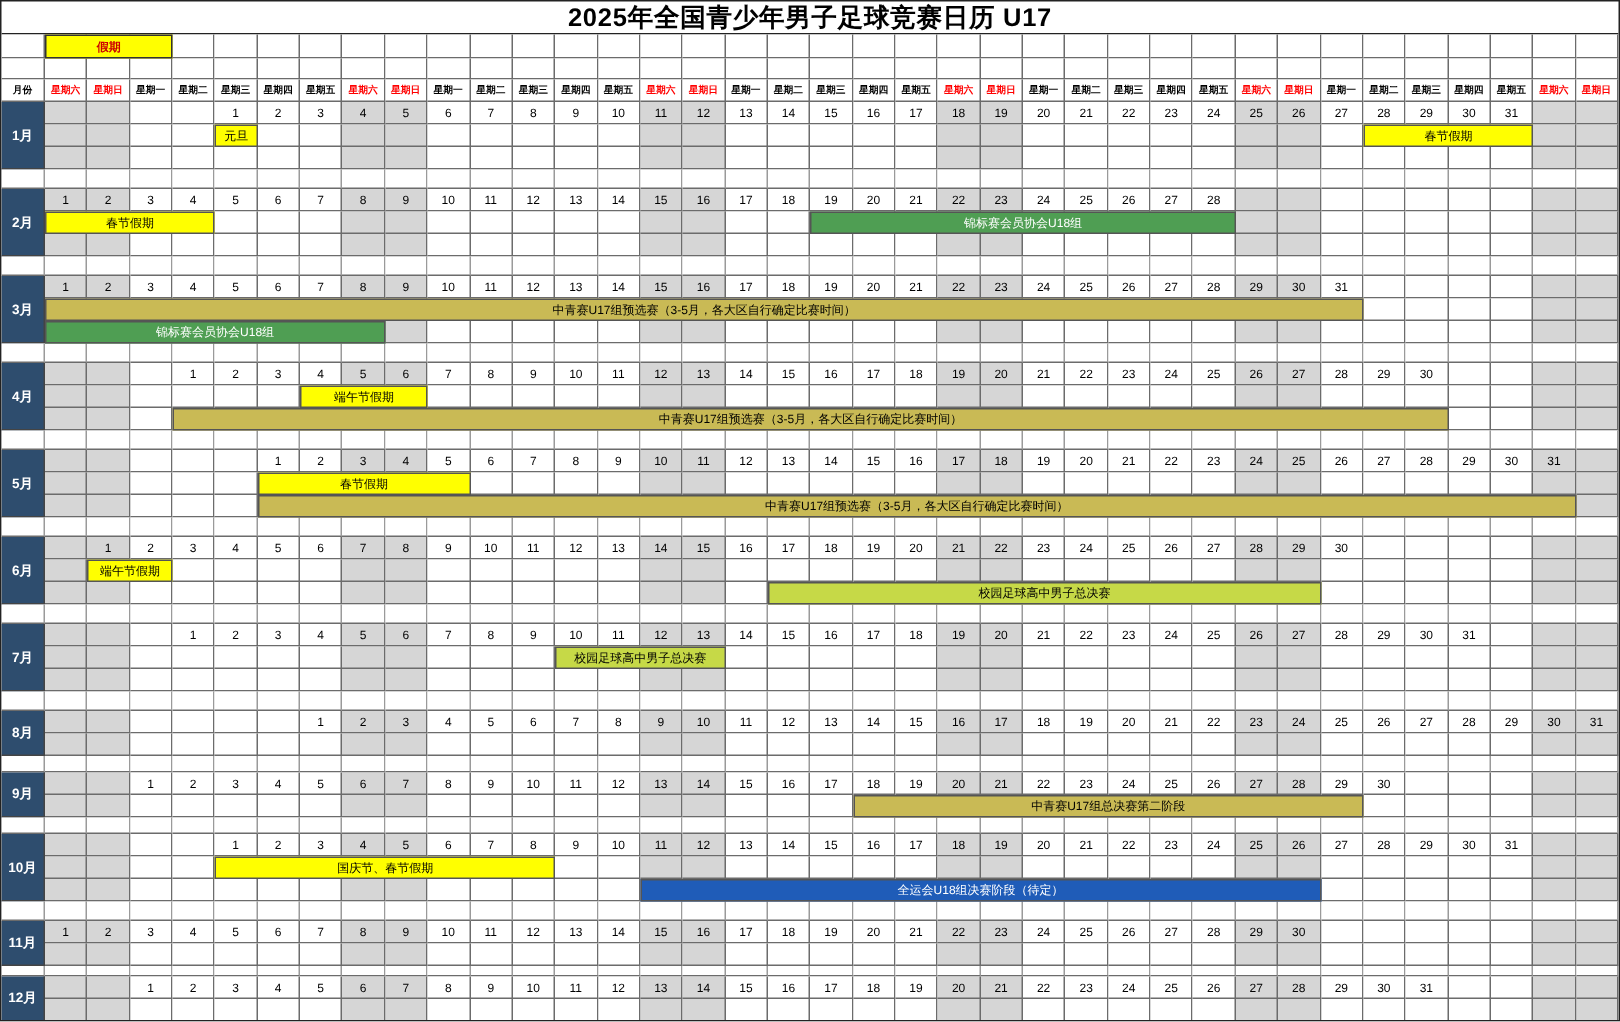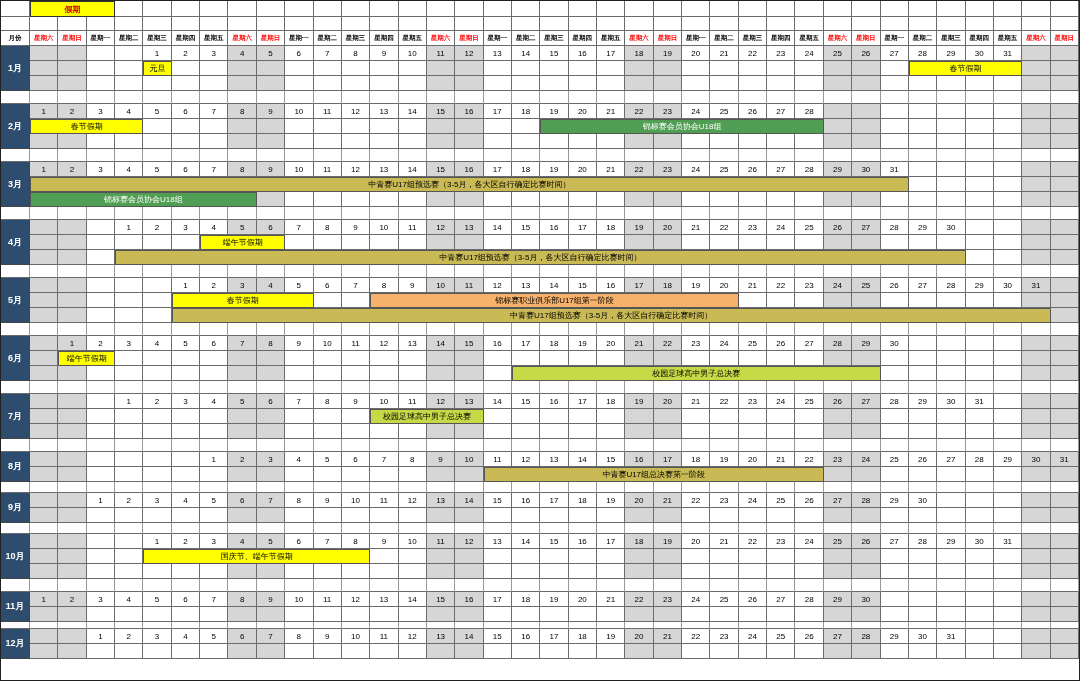--- a/index.html
+++ b/index.html
@@ -38,20 +38,21 @@
   }
   .legend-box{
     z-index:2;display:flex;align-items:center;justify-content:center;
     font-size:8px;font-weight:bold;border:1px solid #333;box-sizing:border-box;
   }
 </style>
 </head>
 <body>
 
 <div id="app">
+  <div class="title-row">2025年全国青少年男子足球竞赛日历 U17</div>
   <div id="cal">
       <div class="grid-row" style="height: 16px;">
         <div class="cell" style="grid-area: 1 / 1;"></div>
         <div class="cell" style="grid-area: 1 / 2;"></div>
         <div class="cell" style="grid-area: 1 / 3;"></div>
         <div class="cell" style="grid-area: 1 / 4;"></div>
         <div class="cell" style="grid-area: 1 / 5;"></div>
         <div class="cell" style="grid-area: 1 / 6;"></div>
         <div class="cell" style="grid-area: 1 / 7;"></div>
         <div class="cell" style="grid-area: 1 / 8;"></div>
@@ -898,21 +899,20 @@
         <div class="cell wkend" style="grid-area: 3 / 30;"></div>
         <div class="cell wkend" style="grid-area: 3 / 31;"></div>
         <div class="cell" style="grid-area: 3 / 32;"></div>
         <div class="cell" style="grid-area: 3 / 33;"></div>
         <div class="cell" style="grid-area: 3 / 34;"></div>
         <div class="cell" style="grid-area: 3 / 35;"></div>
         <div class="cell" style="grid-area: 3 / 36;"></div>
         <div class="cell wkend" style="grid-area: 3 / 37;"></div>
         <div class="cell wkend" style="grid-area: 3 / 38;"></div>
         <div class="bar" style="grid-area: 2 / 7 / auto / 12; background: rgb(255, 255, 0); color: rgb(0, 0, 0);">春节假期</div>
-        <div class="bar" style="grid-area: 2 / 14 / auto / 27; background: rgb(246, 178, 107); color: rgb(0, 0, 0);">锦标赛职业俱乐部U17组第一阶段</div>
         <div class="bar" style="grid-area: 3 / 7 / auto / 38; background: rgb(201, 186, 85); color: rgb(0, 0, 0);">中青赛U17组预选赛（3-5月，各大区自行确定比赛时间）</div>
       </div>
       <div class="grid-row" style="height: 13px;">
         <div class="cell sep" style="grid-area: 1 / 1;"></div>
         <div class="cell sep" style="grid-area: 1 / 2;"></div>
         <div class="cell sep" style="grid-area: 1 / 3;"></div>
         <div class="cell sep" style="grid-area: 1 / 4;"></div>
         <div class="cell sep" style="grid-area: 1 / 5;"></div>
         <div class="cell sep" style="grid-area: 1 / 6;"></div>
         <div class="cell sep" style="grid-area: 1 / 7;"></div>
@@ -1328,21 +1328,20 @@
         <div class="cell" style="grid-area: 2 / 29;"></div>
         <div class="cell wkend" style="grid-area: 2 / 30;"></div>
         <div class="cell wkend" style="grid-area: 2 / 31;"></div>
         <div class="cell" style="grid-area: 2 / 32;"></div>
         <div class="cell" style="grid-area: 2 / 33;"></div>
         <div class="cell" style="grid-area: 2 / 34;"></div>
         <div class="cell" style="grid-area: 2 / 35;"></div>
         <div class="cell" style="grid-area: 2 / 36;"></div>
         <div class="cell wkend" style="grid-area: 2 / 37;"></div>
         <div class="cell wkend" style="grid-area: 2 / 38;"></div>
-        <div class="bar" style="grid-area: 2 / 18 / auto / 30; background: rgb(201, 186, 85); color: rgb(0, 0, 0);">中青赛U17组总决赛第一阶段</div>
       </div>
       <div class="grid-row" style="height: 11px;">
         <div class="cell sep" style="grid-area: 1 / 1;"></div>
         <div class="cell sep" style="grid-area: 1 / 2;"></div>
         <div class="cell sep" style="grid-area: 1 / 3;"></div>
         <div class="cell sep" style="grid-area: 1 / 4;"></div>
         <div class="cell sep" style="grid-area: 1 / 5;"></div>
         <div class="cell sep" style="grid-area: 1 / 6;"></div>
         <div class="cell sep" style="grid-area: 1 / 7;"></div>
         <div class="cell sep" style="grid-area: 1 / 8;"></div>
@@ -1446,20 +1445,21 @@
         <div class="cell" style="grid-area: 2 / 29;"></div>
         <div class="cell wkend" style="grid-area: 2 / 30;"></div>
         <div class="cell wkend" style="grid-area: 2 / 31;"></div>
         <div class="cell" style="grid-area: 2 / 32;"></div>
         <div class="cell" style="grid-area: 2 / 33;"></div>
         <div class="cell" style="grid-area: 2 / 34;"></div>
         <div class="cell" style="grid-area: 2 / 35;"></div>
         <div class="cell" style="grid-area: 2 / 36;"></div>
         <div class="cell wkend" style="grid-area: 2 / 37;"></div>
         <div class="cell wkend" style="grid-area: 2 / 38;"></div>
+        <div class="bar" style="grid-area: 2 / 21 / auto / 33; background: rgb(201, 186, 85); color: rgb(0, 0, 0);">中青赛U17组总决赛第二阶段</div>
       </div>
       <div class="grid-row" style="height: 11px;">
         <div class="cell sep" style="grid-area: 1 / 1;"></div>
         <div class="cell sep" style="grid-area: 1 / 2;"></div>
         <div class="cell sep" style="grid-area: 1 / 3;"></div>
         <div class="cell sep" style="grid-area: 1 / 4;"></div>
         <div class="cell sep" style="grid-area: 1 / 5;"></div>
         <div class="cell sep" style="grid-area: 1 / 6;"></div>
         <div class="cell sep" style="grid-area: 1 / 7;"></div>
         <div class="cell sep" style="grid-area: 1 / 8;"></div>
@@ -1600,21 +1600,22 @@
         <div class="cell" style="grid-area: 3 / 29;"></div>
         <div class="cell wkend" style="grid-area: 3 / 30;"></div>
         <div class="cell wkend" style="grid-area: 3 / 31;"></div>
         <div class="cell" style="grid-area: 3 / 32;"></div>
         <div class="cell" style="grid-area: 3 / 33;"></div>
         <div class="cell" style="grid-area: 3 / 34;"></div>
         <div class="cell" style="grid-area: 3 / 35;"></div>
         <div class="cell" style="grid-area: 3 / 36;"></div>
         <div class="cell wkend" style="grid-area: 3 / 37;"></div>
         <div class="cell wkend" style="grid-area: 3 / 38;"></div>
-        <div class="bar" style="grid-area: 2 / 6 / auto / 14; background: rgb(255, 255, 0); color: rgb(0, 0, 0);">国庆节、端午节假期</div>
+        <div class="bar" style="grid-area: 2 / 6 / auto / 14; background: rgb(255, 255, 0); color: rgb(0, 0, 0);">国庆节、春节假期</div>
+        <div class="bar" style="grid-area: 3 / 16 / auto / 32; background: rgb(31, 92, 184); color: rgb(255, 255, 255);">全运会U18组决赛阶段（待定）</div>
       </div>
       <div class="grid-row" style="height: 13px;">
         <div class="cell sep" style="grid-area: 1 / 1;"></div>
         <div class="cell sep" style="grid-area: 1 / 2;"></div>
         <div class="cell sep" style="grid-area: 1 / 3;"></div>
         <div class="cell sep" style="grid-area: 1 / 4;"></div>
         <div class="cell sep" style="grid-area: 1 / 5;"></div>
         <div class="cell sep" style="grid-area: 1 / 6;"></div>
         <div class="cell sep" style="grid-area: 1 / 7;"></div>
         <div class="cell sep" style="grid-area: 1 / 8;"></div>

